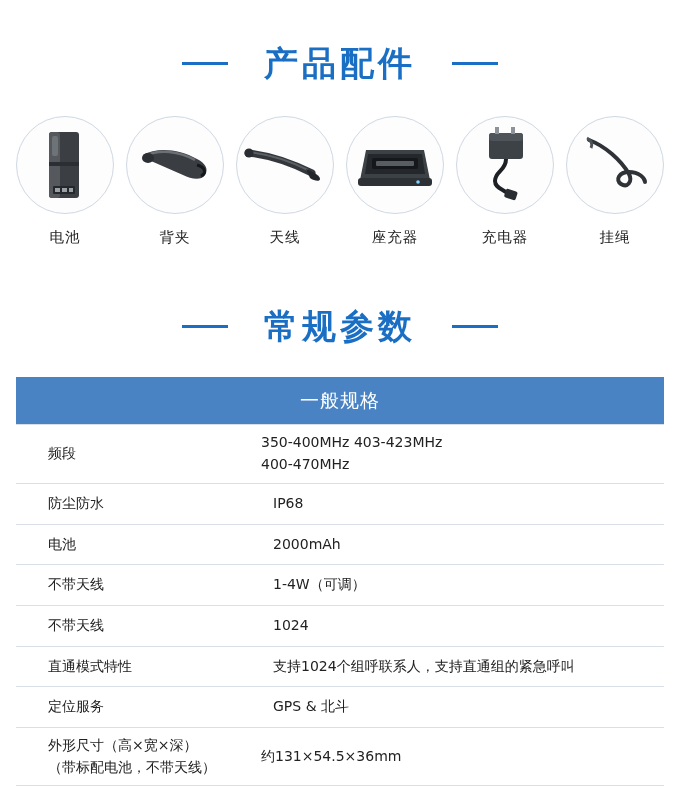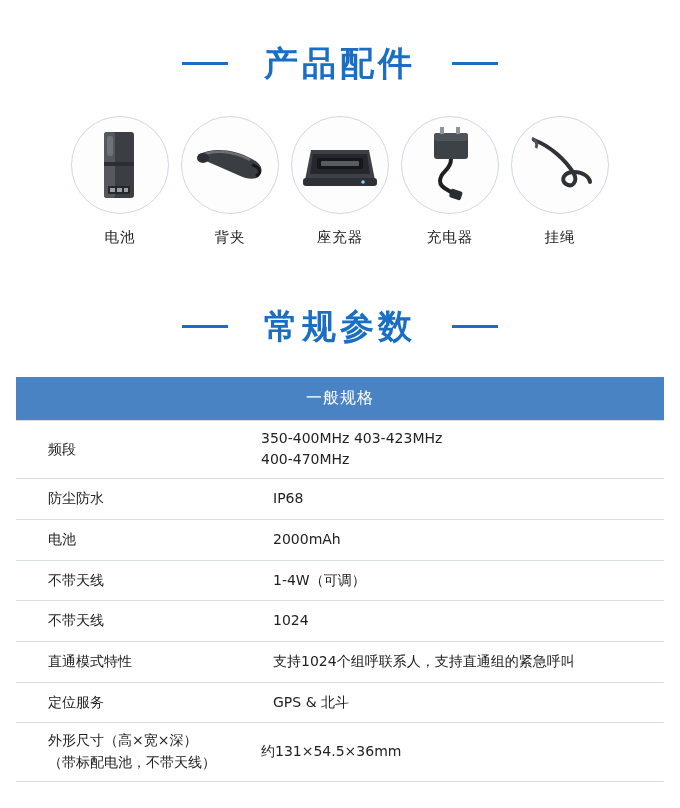--- a/index.html
+++ b/index.html
@@ -79,21 +79,21 @@
   
   .spec-table {
     margin: 34px auto 0 auto;
     width: 648px;
     border-collapse: collapse;
     font-family: "DejaVu Sans", "Liberation Sans", sans-serif;
   }
   .spec-table .hdr td {
     background: #4a83c4;
     color: #ffffff;
-    font-size: 16px;
+    font-size: 19px;
     text-align: center;
     padding: 9px 0;
     letter-spacing: 1px;
   }
   .spec-table td {
     border-bottom: 1px solid #d8dfe7;
     font-size: 14px;
     color: #222;
     padding: 9px 0;
     vertical-align: middle;
@@ -146,20 +146,31 @@
         <svg width="80" height="60" viewBox="0 0 80 60">
           <path d="M8 20 C22 12, 44 14, 62 24 C70 28, 74 34, 70 40 C66 46, 56 44, 48 40 L16 26 Z" fill="#3a3e43"></path>
           <path d="M10 21 C24 14, 44 16, 60 25" stroke="#6b7075" stroke-width="2.5" fill="none"></path>
           <path d="M62 30 C70 32, 72 38, 66 41" stroke="#15181b" stroke-width="3" fill="none"></path>
           <ellipse cx="13" cy="23" rx="6" ry="5" fill="#2b2e32"></ellipse>
         </svg>
       </div>
       <div class="acc-label">背夹</div>
     </div>
 
+    <div class="acc-item">
+      <div class="acc-circle">
+        <svg width="86" height="60" viewBox="0 0 86 60">
+          <path d="M6 18 C26 20, 50 28, 70 38" stroke="#34383d" stroke-width="7" stroke-linecap="round" fill="none"></path>
+          <path d="M6 17 C26 19, 48 26, 66 35" stroke="#5b6065" stroke-width="2" fill="none"></path>
+          <path d="M64 34 C72 37, 78 41, 78 44 C78 47, 72 46, 68 43" fill="#23262a"></path>
+          <circle cx="7" cy="18" r="4.5" fill="#2a2d31"></circle>
+        </svg>
+      </div>
+      <div class="acc-label">天线</div>
+    </div>
 
     <div class="acc-item">
       <div class="acc-circle">
         <svg width="82" height="62" viewBox="0 0 82 62">
           <path d="M6 46 L12 16 L70 16 L76 46 Z" fill="#3c4146"></path>
           <path d="M14 20 L68 20 L71 40 L11 40 Z" fill="#24272b"></path>
           <rect x="18" y="24" width="46" height="11" rx="2" fill="#15171a"></rect>
           <rect x="22" y="27" width="38" height="5" rx="1" fill="#585d63"></rect>
           <rect x="4" y="44" width="74" height="8" rx="3" fill="#2d3136"></rect>
           <circle cx="64" cy="48" r="1.8" fill="#7fd0ff"></circle>

